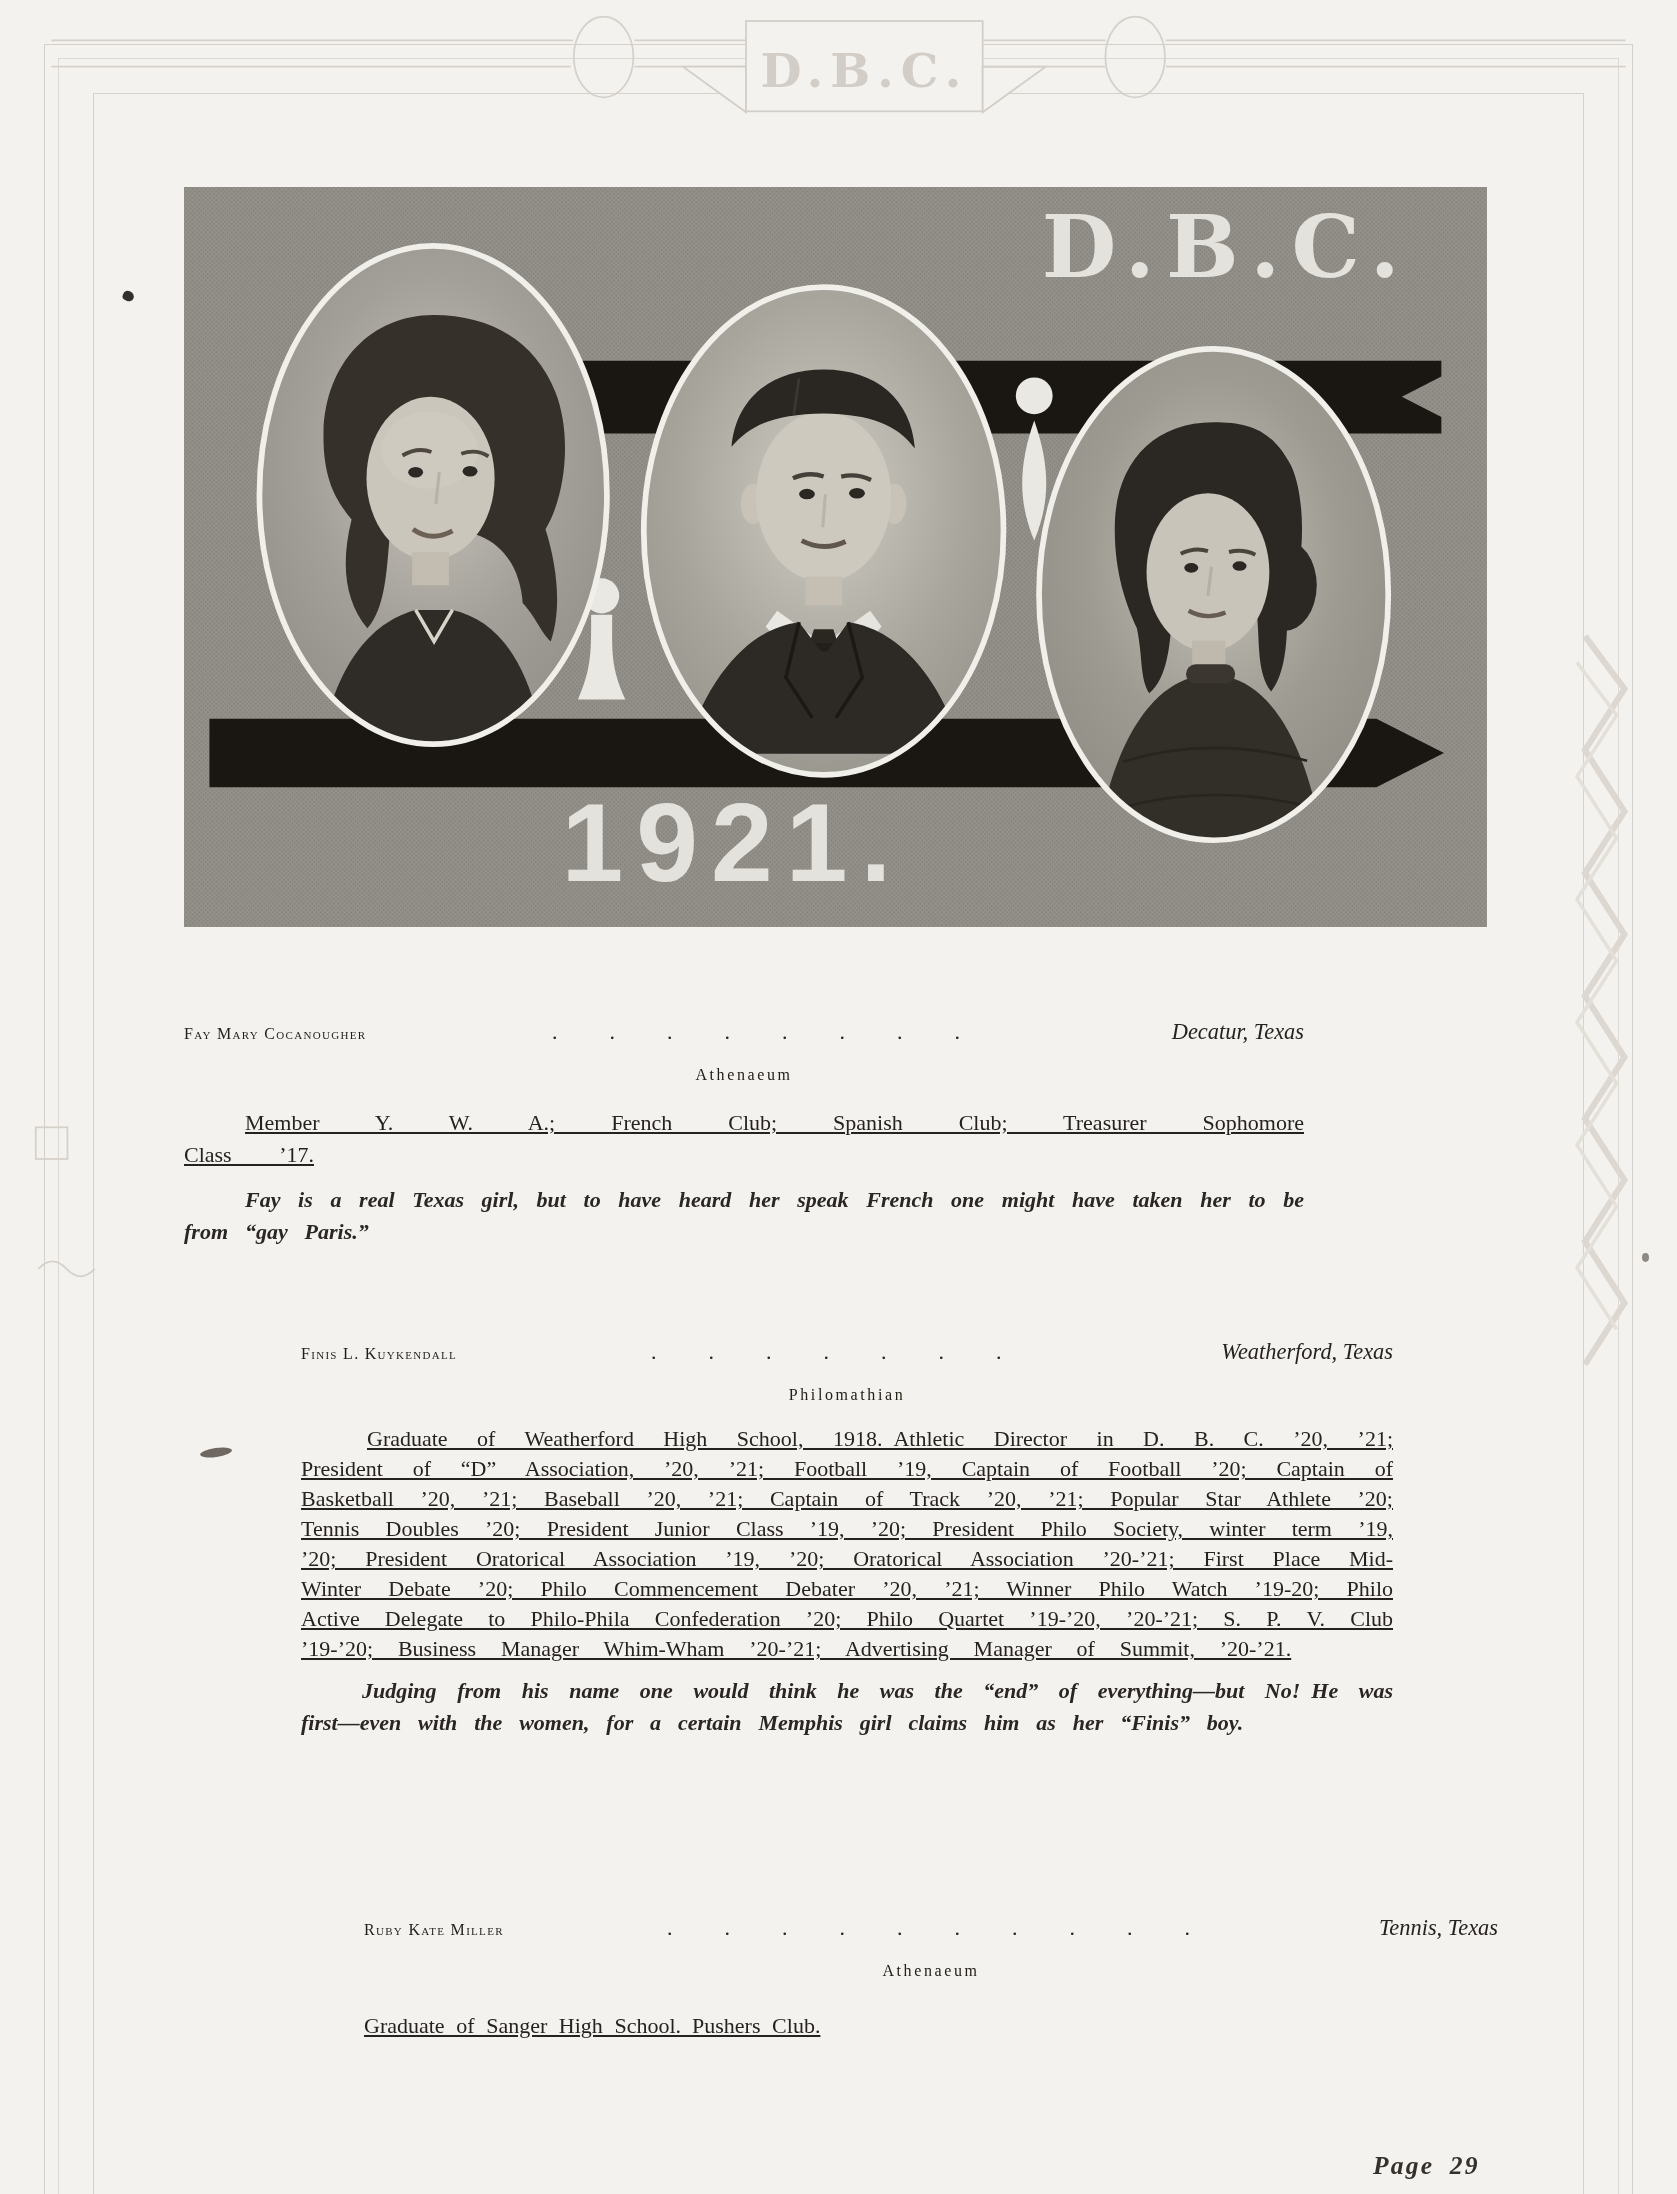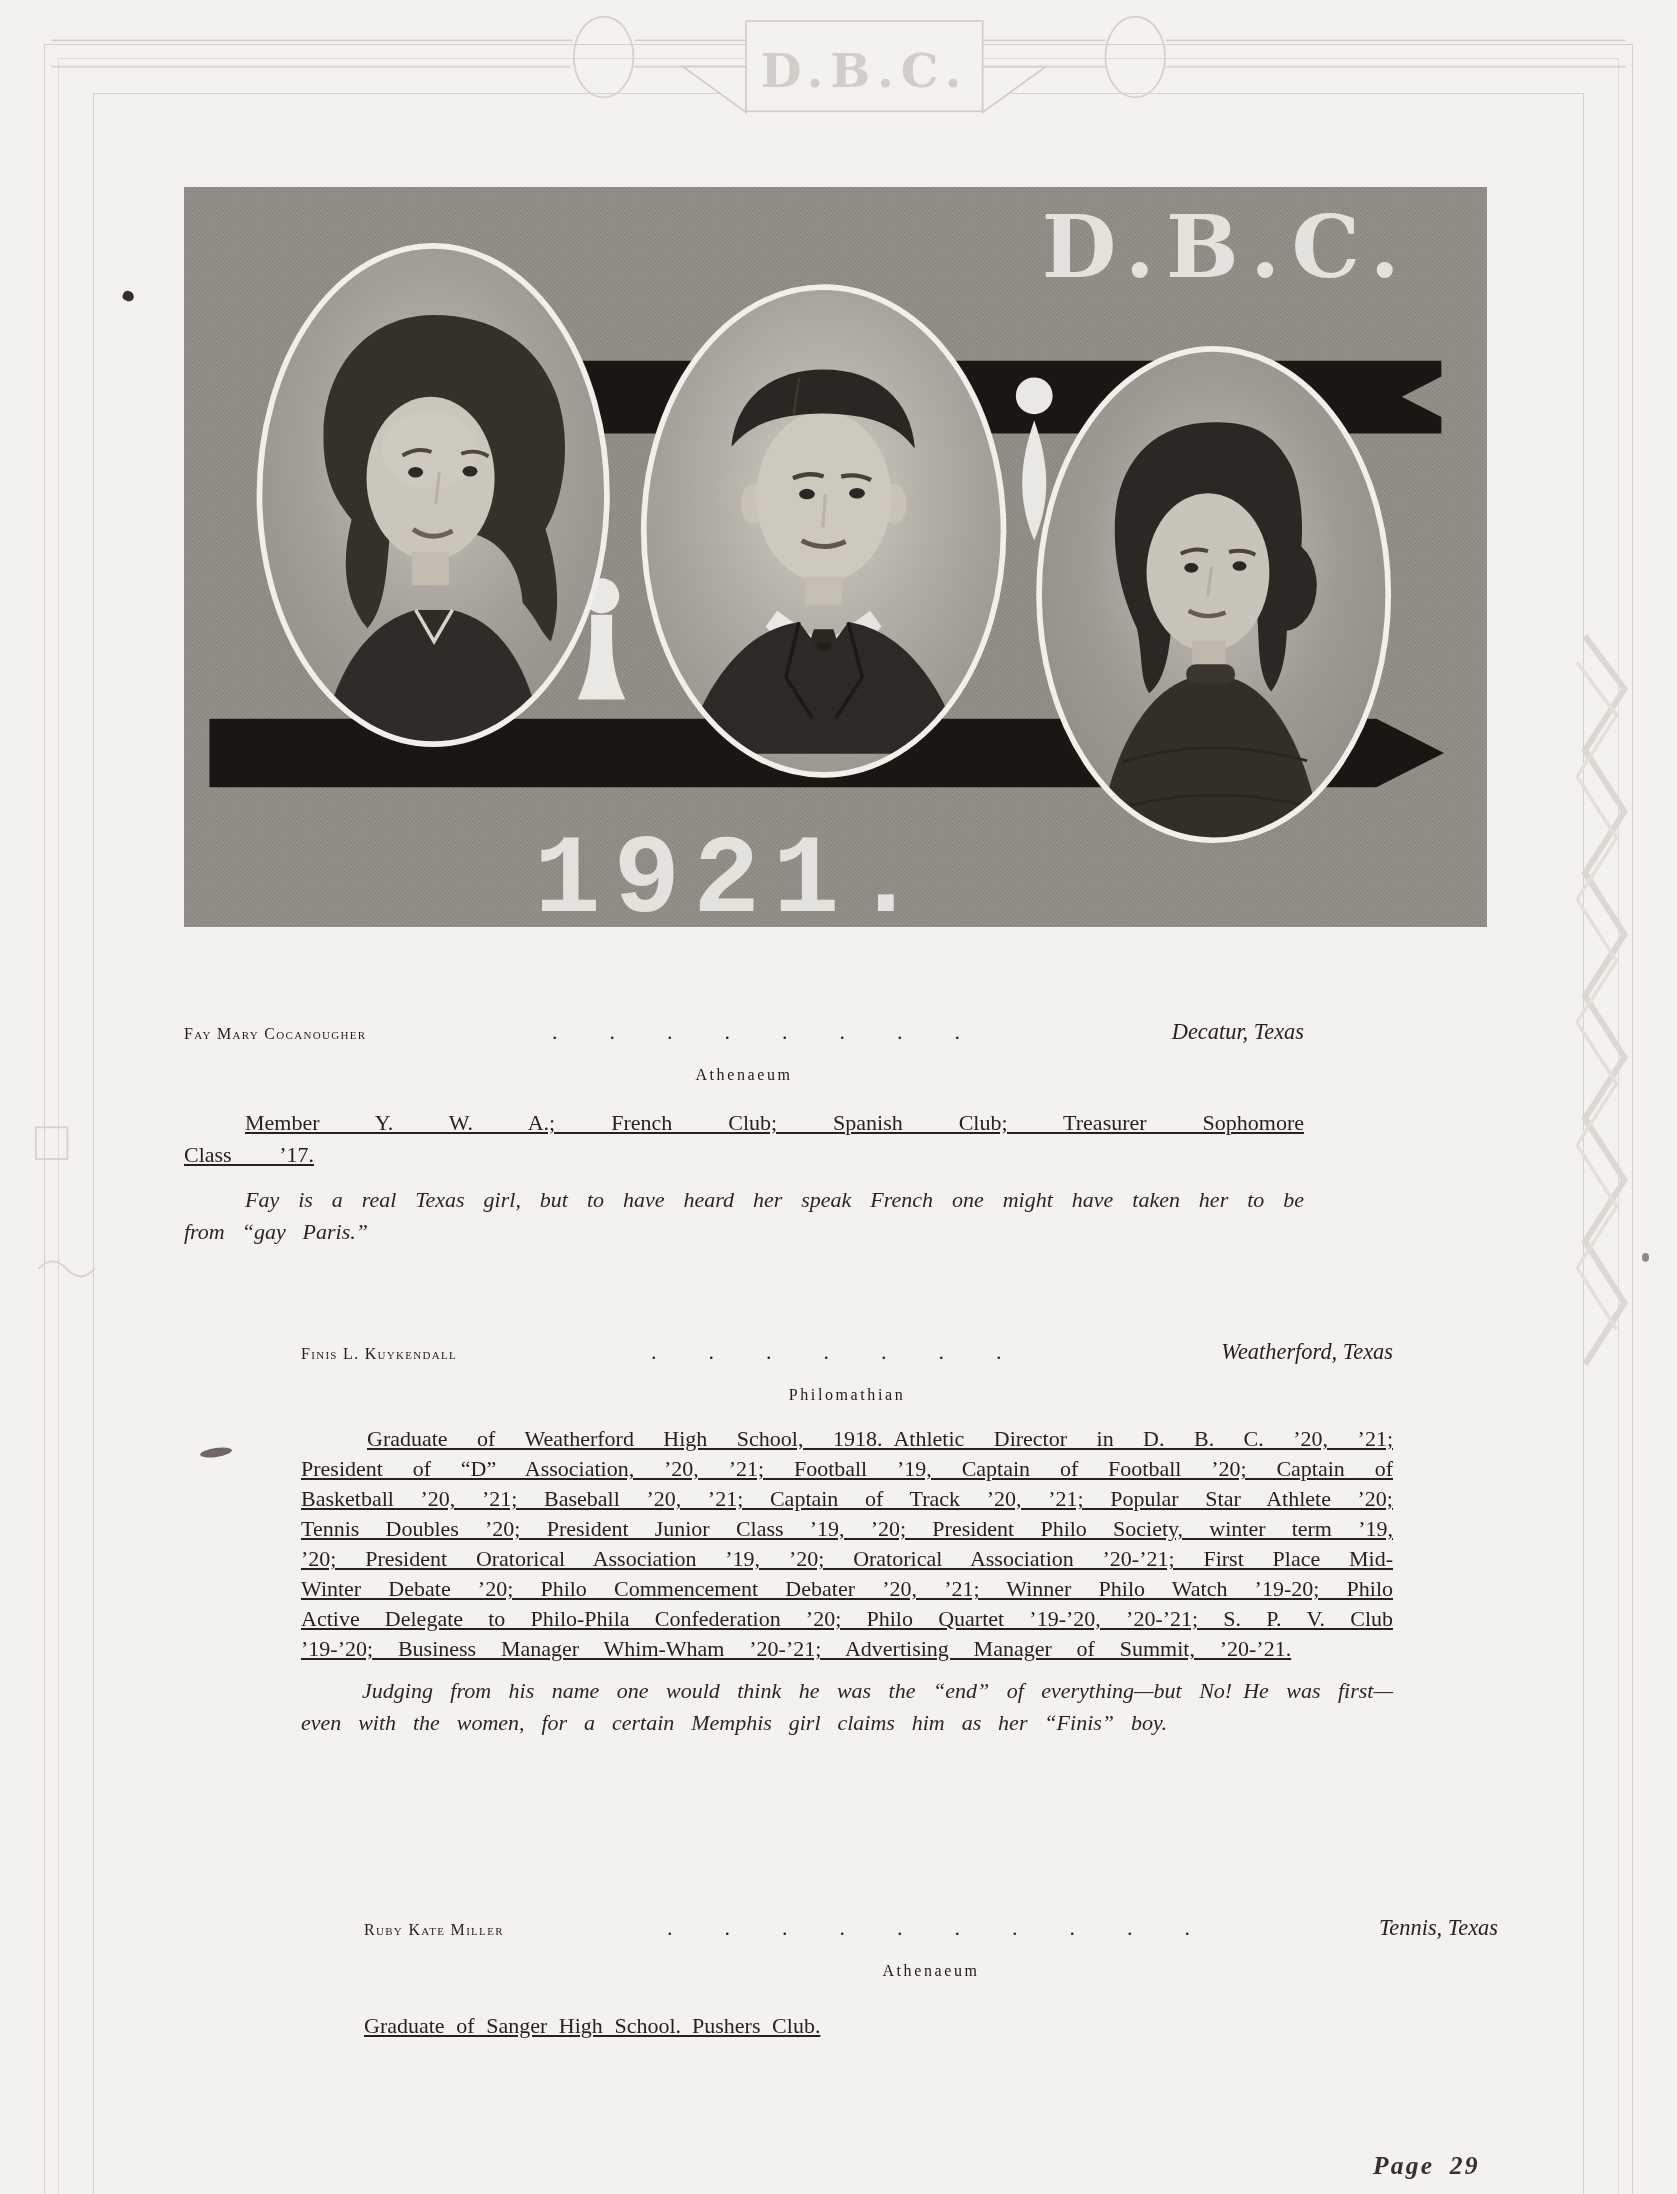--- a/index.html
+++ b/index.html
@@ -20,22 +20,22 @@
   .banner-text{fill:#d2cec7; font-family:"DejaVu Serif",serif; font-weight:bold;}
   
   .montage{position:absolute; left:184px; top:187px; width:1303px; height:740px;}
   .montage svg{position:absolute; inset:0;}
   .montage-club{
     position:absolute; left:810px; top:8.8px; width:465px; text-align:center;
     font-family:"DejaVu Serif",serif; font-weight:bold; font-size:86px;
     letter-spacing:11.4px; color:#e9e7e1; opacity:.95;
   }
   .montage-year{
-    position:absolute; left:303px; top:632px; width:492px; text-align:center;
-    font-family:Liberation Mono, monospace; font-weight:bold; font-size:111px;
+    position:absolute; left:303px; top:592px; width:492px; text-align:center;
+    font-family:Liberation Sans, sans-serif; font-weight:bold; font-size:111px;
     letter-spacing:13px; color:#e9e7e1; opacity:.95;
   }
   
   .entry{position:absolute; font-size:22px; line-height:32px;}
   .entry-fay{left:184px; top:1014px; width:1120px;}
   .entry-finis{left:301px; top:1334px; width:1092px;}
   .entry-ruby{left:364px; top:1910px; width:1134px;}
   .name-row{display:flex; align-items:baseline; line-height:35px; height:35px;}
   .student-name{
     font-variant:small-caps; font-size:16px; letter-spacing:1.3px;
@@ -50,21 +50,21 @@
   .society{
     text-align:center; font-size:16px; letter-spacing:2.6px;
     line-height:35px; margin-top:8px; color:#242018;
   }
   .activities{margin:15px 0 0 0;text-decoration:underline;}
   .activities-fay{word-spacing:42px; text-align:justify; text-indent:61px;}
   .activities-finis{word-spacing:19.3px; text-align:justify; text-indent:66px; line-height:30px; margin-top:12.3px;}
   .activities-ruby{word-spacing:6.1px; margin-top:22px;}
   .quote{
     font-style:italic; margin:13px 0 0 0; text-align:justify;
-    text-indent:61px; word-spacing:11.4px; line-height:32px; color:#2a2623;
+    text-indent:61px; word-spacing:11.4px; line-height:32px; color:#2a2623;font-weight:bold;
   }
   .quote-finis{margin-top:10.5px;}
   .quote-ruby{margin-top:8.8px;}
   
   .page-number{
     position:absolute; left:1373px; top:2151px;
     font-style:italic; font-weight:bold; font-size:25.5px;
     letter-spacing:2.2px; word-spacing:7px; color:#35302a;
   }
   

